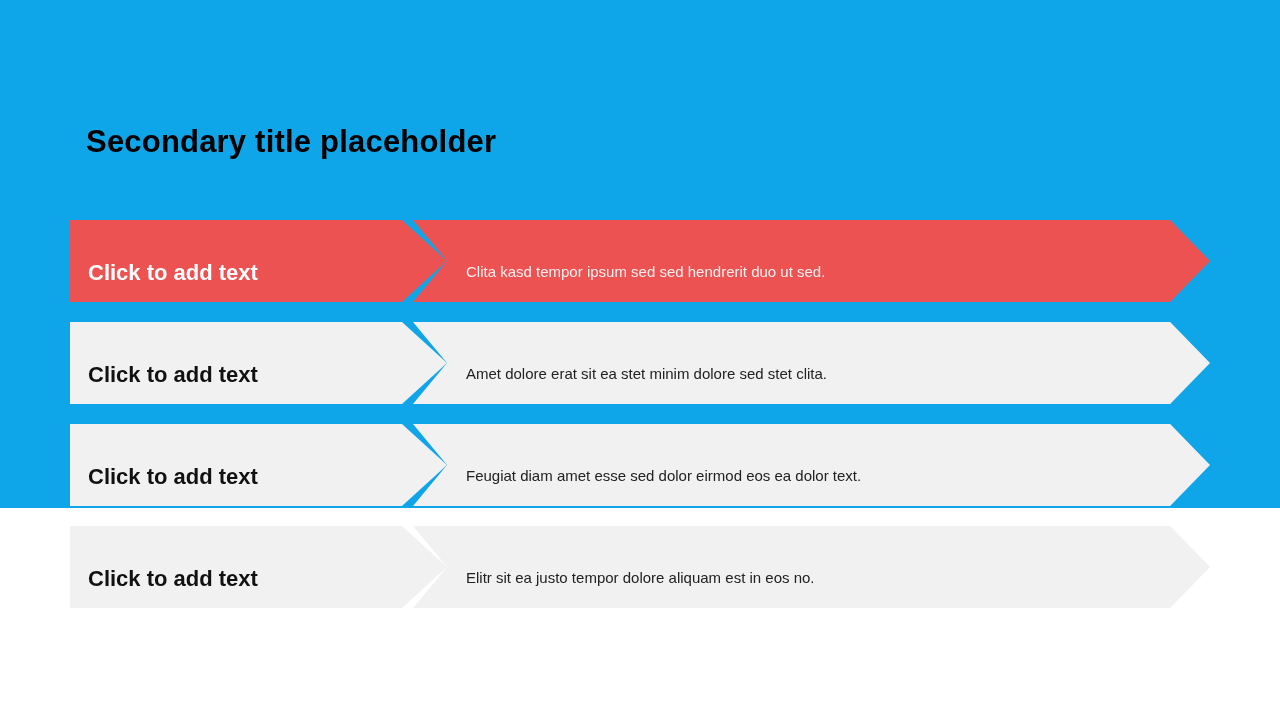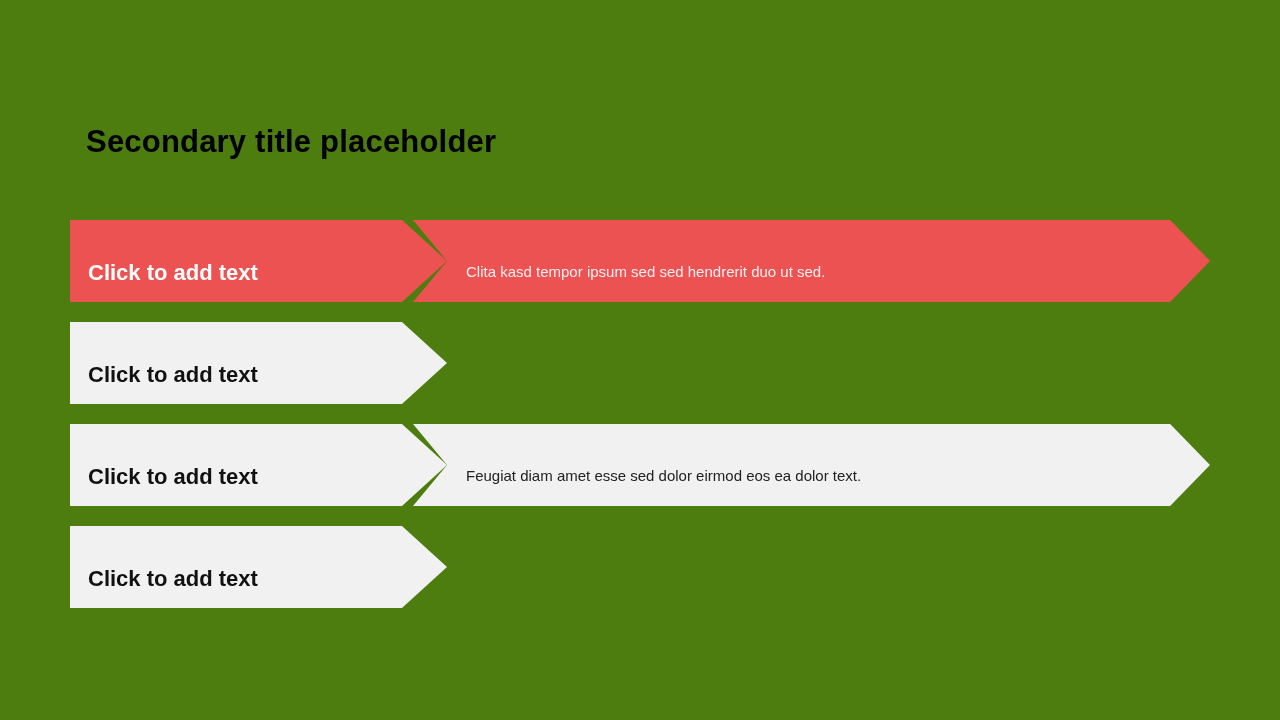--- a/index.html
+++ b/index.html
@@ -10,22 +10,22 @@
   body {
     width: 1280px;
     height: 720px;
     background: #ffffff;
     font-family: "Liberation Sans", sans-serif;
     overflow: hidden;
   }
   .slide {
     position: relative;
     width: 1280px;
-    height: 720px;
-    background: #4d7c0f;
+    height: 508px;
+    background: #0ea5e9;
   }
 
   
   .slide-title {
     position: absolute;
     left: 86px;
     top: 124px;
     font-size: 31px;
     font-weight: bold;
     color: #000000;
@@ -113,31 +113,37 @@
       </div>
       <div class="chev-right">
         <span class="body">Clita kasd tempor ipsum sed sed hendrerit duo ut sed.</span>
       </div>
     </div>
 
     <div class="row plain">
       <div class="chev-left">
         <span class="label">Click to add text</span>
       </div>
+      <div class="chev-right">
+        <span class="body">Amet dolore erat sit ea stet minim dolore sed stet clita.</span>
+      </div>
     </div>
 
     <div class="row plain">
       <div class="chev-left">
         <span class="label">Click to add text</span>
       </div>
       <div class="chev-right">
         <span class="body">Feugiat diam amet esse sed dolor eirmod eos ea dolor text.</span>
       </div>
     </div>
 
     <div class="row plain">
       <div class="chev-left">
         <span class="label">Click to add text</span>
       </div>
+      <div class="chev-right">
+        <span class="body">Elitr sit ea justo tempor dolore aliquam est in eos no.</span>
+      </div>
     </div>
 
   </div>
 </div>
 
 </body></html>

